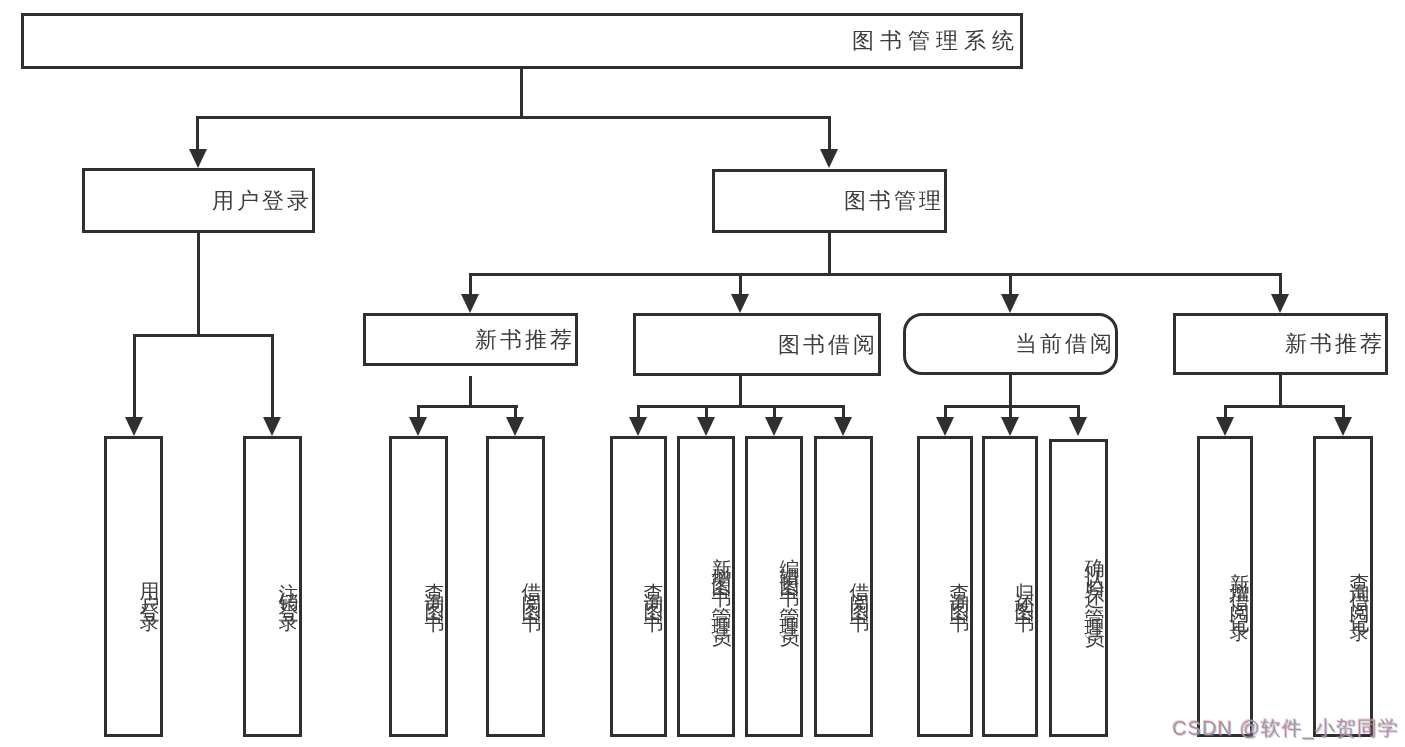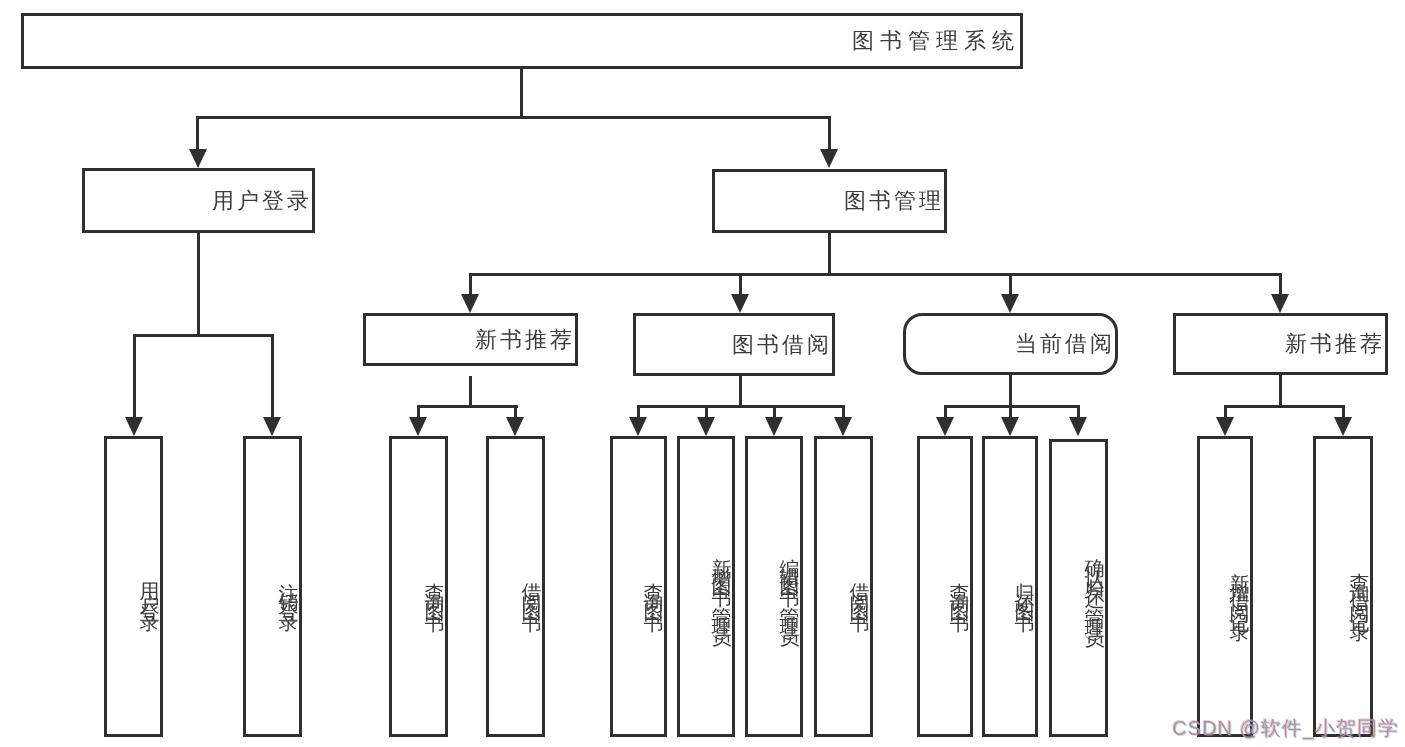--- a/index.html
+++ b/index.html
@@ -95,21 +95,21 @@
   <div class="line" style="left:1009px;top:273px;width:3px;height:22px;"></div>
   <div class="line" style="left:1279px;top:273px;width:3px;height:22px;"></div>
   <div class="arrow" style="left:461px;top:294px;"></div>
   <div class="arrow" style="left:731px;top:294px;"></div>
   <div class="arrow" style="left:1001px;top:294px;"></div>
   <div class="arrow" style="left:1271px;top:294px;"></div>
 
   <div class="node node-h" style="left:363px;top:313px;width:215px;height:53px;">
     <span>新书推荐</span>
   </div>
-  <div class="node node-h" style="left:633px;top:313px;width:202px;height:63px;">
+  <div class="node node-h" style="left:633px;top:313px;width:248px;height:63px;">
     <span>图书借阅</span>
   </div>
   <div class="node node-h" style="left:903px;top:313px;width:215px;height:62px;border-radius:19px;">
     <span>当前借阅</span>
   </div>
   <div class="node node-h" style="left:1173px;top:313px;width:215px;height:62px;">
     <span>新书推荐</span>
   </div>
 
   <div class="line" style="left:469px;top:376px;width:3px;height:32px;"></div>

